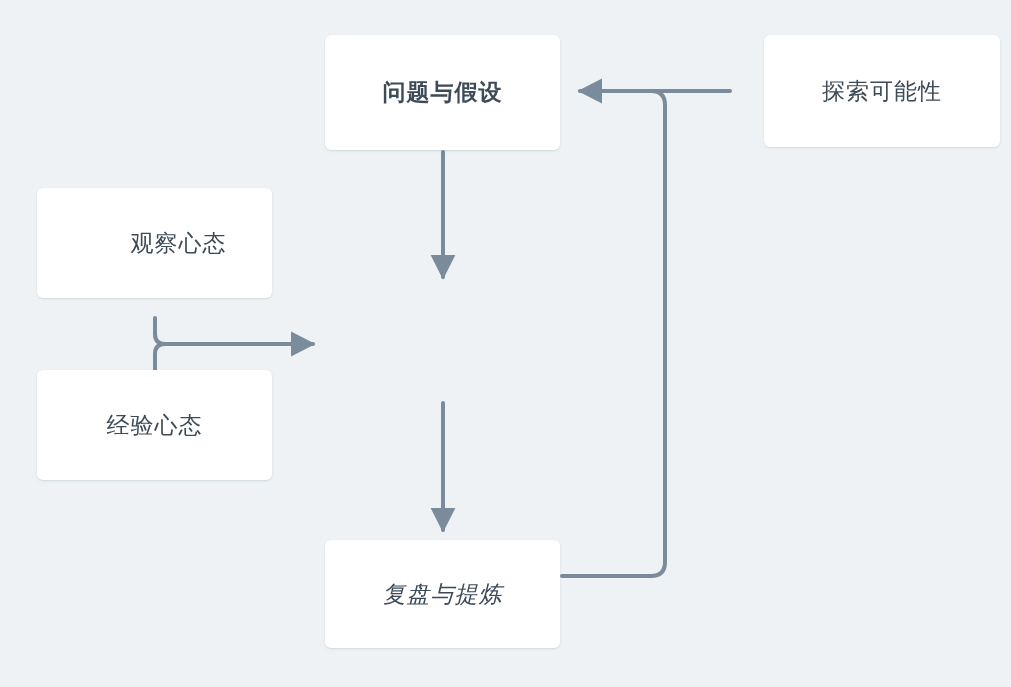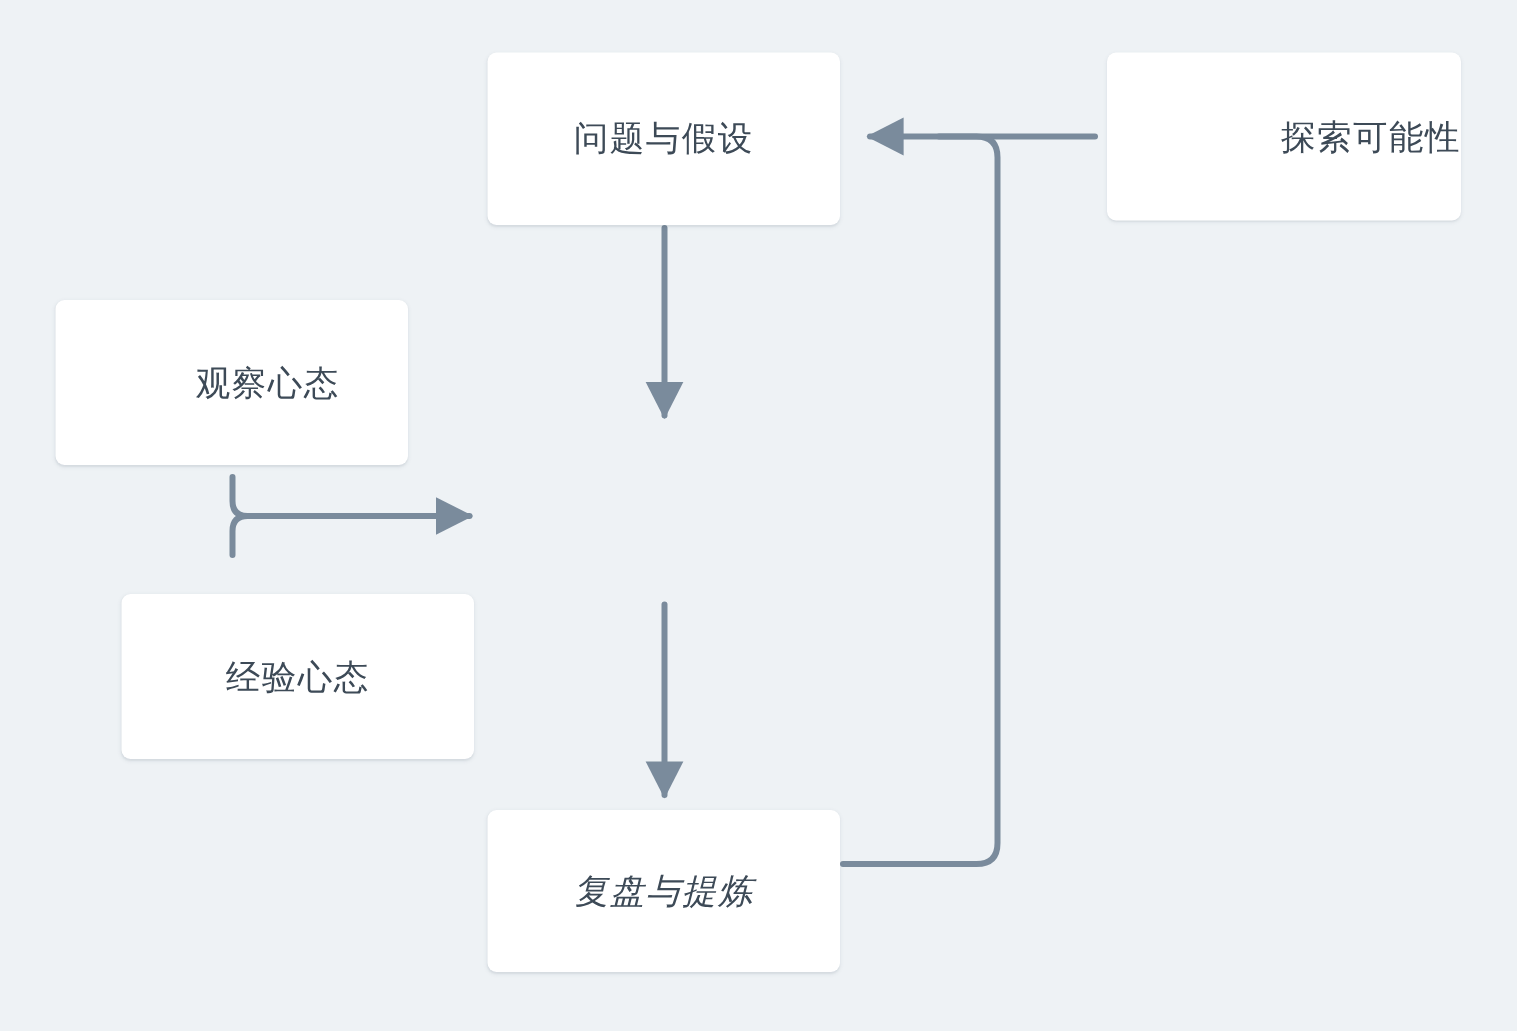--- a/index.html
+++ b/index.html
@@ -73,33 +73,33 @@
 
     <g>
       <path d="M730,91 L580,91" fill="none" stroke="#7a8b9c" stroke-width="4" stroke-linecap="round" marker-end="url(#arrowhead)"></path>
     </g>
 
     <g>
       <path d="M562,576 L651,576 Q665,576 665,562 L665,105 Q665,91 651,91 L626,91" fill="none" stroke="#7a8b9c" stroke-width="4" stroke-linecap="round"></path>
     </g>
   </svg>
 
-  <div class="node" style="left:325px; top:35px; width:235px; height:115px;">
+  <div class="node" style="left:325px; top:35px; width:235px; height:115px;font-weight:bold;">
     <span class="node-label">问题与假设</span>
   </div>
 
-  <div class="node" style="left:738px; top:35px; width:236px; height:112px;justify-content:flex-end;">
+  <div class="node" style="left:764px; top:35px; width:236px; height:112px;">
     <span class="node-label">探索可能性</span>
   </div>
 
-  <div class="node" style="left:37px; top:200px; width:235px; height:110px;padding-left:48px;">
+  <div class="node" style="left:37px; top:188px; width:235px; height:110px;padding-left:48px;">
     <span class="node-label">观察心态</span>
   </div>
 
-  <div class="node" style="left:37px; top:396px; width:235px; height:110px;margin-left:44px;">
+  <div class="node" style="left:37px; top:370px; width:235px; height:110px;">
     <span class="node-label">经验心态</span>
   </div>
 
 
   <div class="node" style="left:325px; top:540px; width:235px; height:108px;font-style:italic;">
     <span class="node-label">复盘与提炼</span>
   </div>
 
 </div>
 

